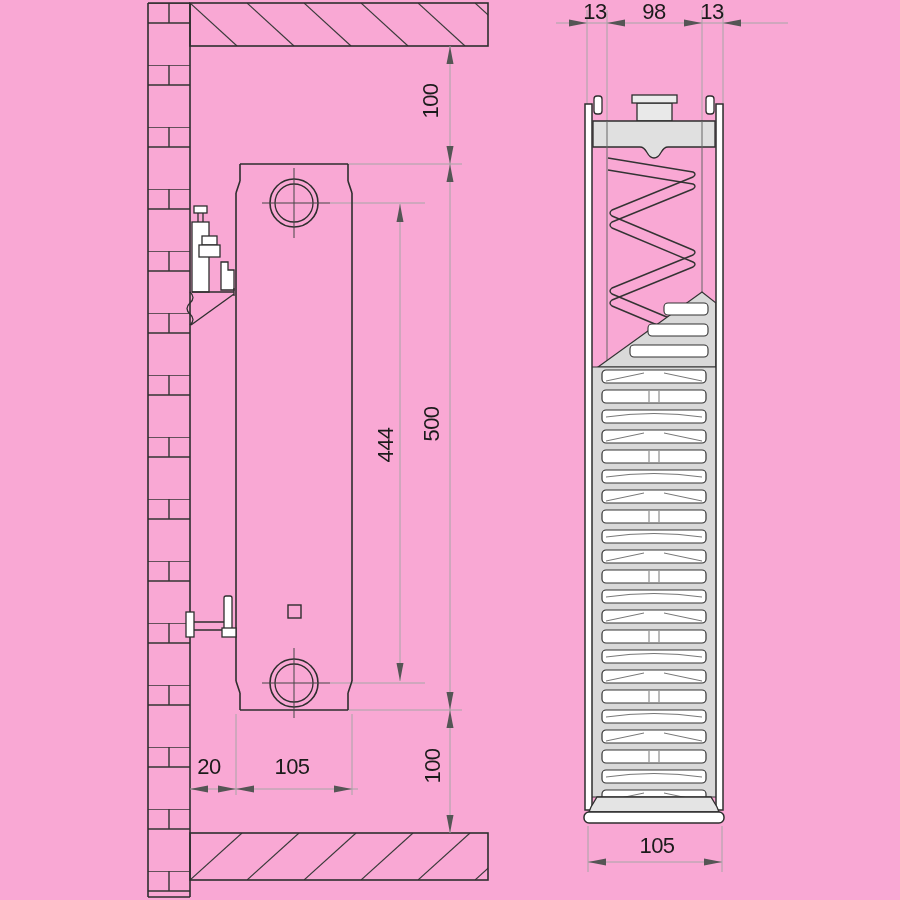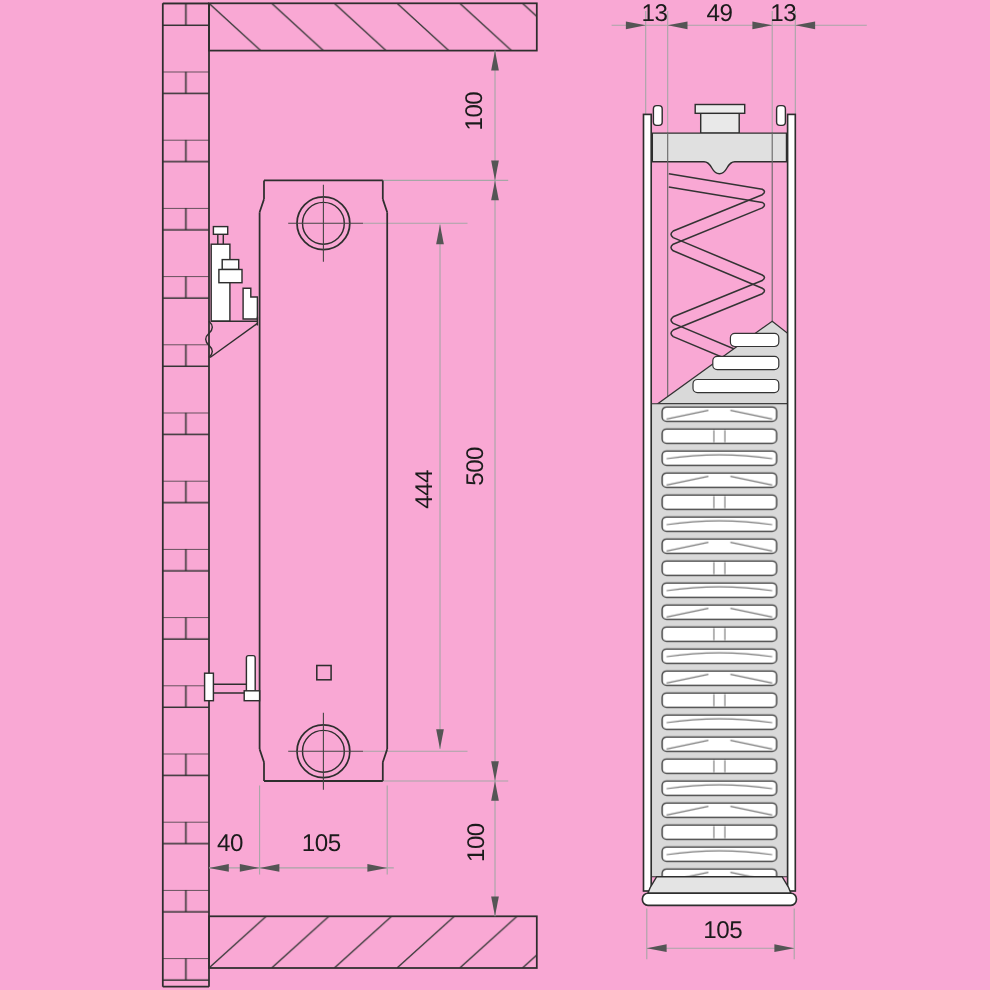--- a/index.html
+++ b/index.html
@@ -164,26 +164,26 @@
     <polygon points="236,789 218,785.5 218,792.5"></polygon>
     <polygon points="236,789 254,785.5 254,792.5"></polygon>
     <polygon points="352,789 334,785.5 334,792.5"></polygon>
 
     <polygon points="588,862 606,858.5 606,865.5"></polygon>
     <polygon points="722,862 704,858.5 704,865.5"></polygon>
   </g>
 </svg>
 
 <span class="dim" style="left:595px;top:12px;">13</span>
-<span class="dim" style="left:654px;top:12px;">49</span>
+<span class="dim" style="left:654px;top:12px;">98</span>
 <span class="dim" style="left:712px;top:12px;">13</span>
 
 <span class="dim v" style="left:431px;top:101px;">100</span>
 <span class="dim v" style="left:432px;top:424px;">500</span>
 <span class="dim v" style="left:386px;top:445px;">444</span>
 <span class="dim v" style="left:433px;top:766px;">100</span>
 
-<span class="dim" style="left:209px;top:767px;">40</span>
+<span class="dim" style="left:209px;top:767px;">20</span>
 <span class="dim" style="left:292px;top:767px;">105</span>
 
 <span class="dim" style="left:657px;top:846px;">105</span>
 
 </div>
 
 </body></html>

